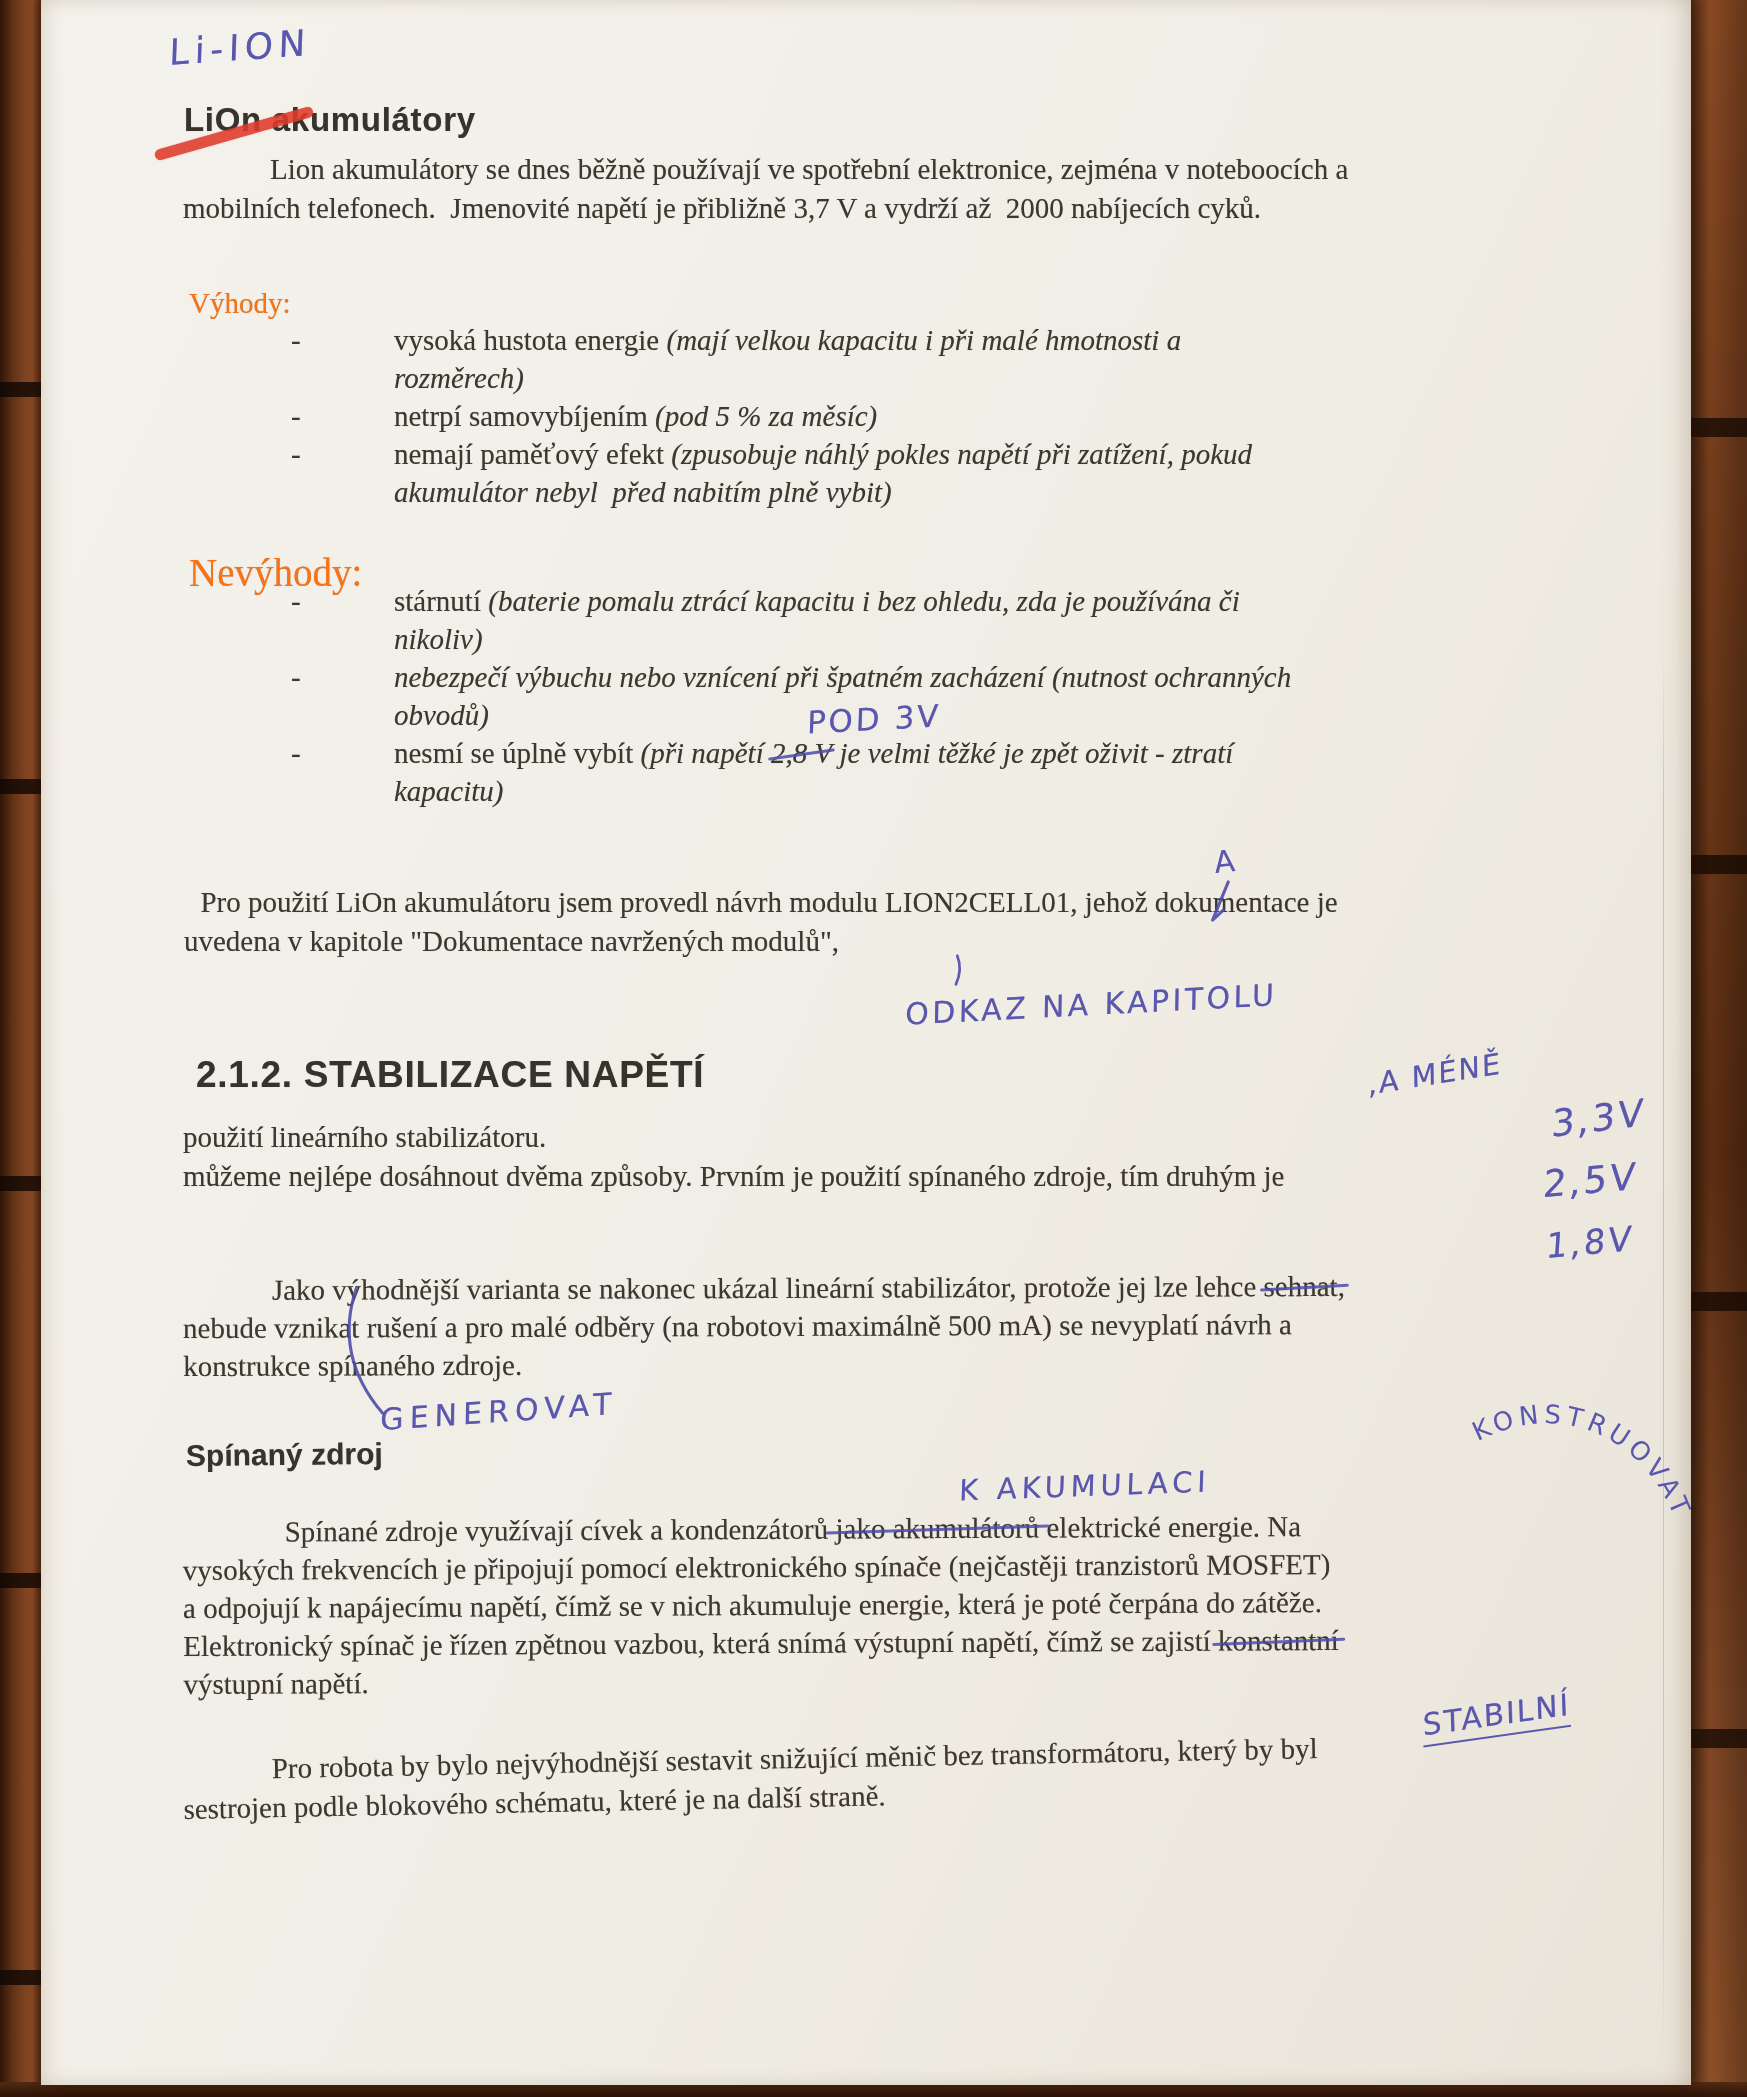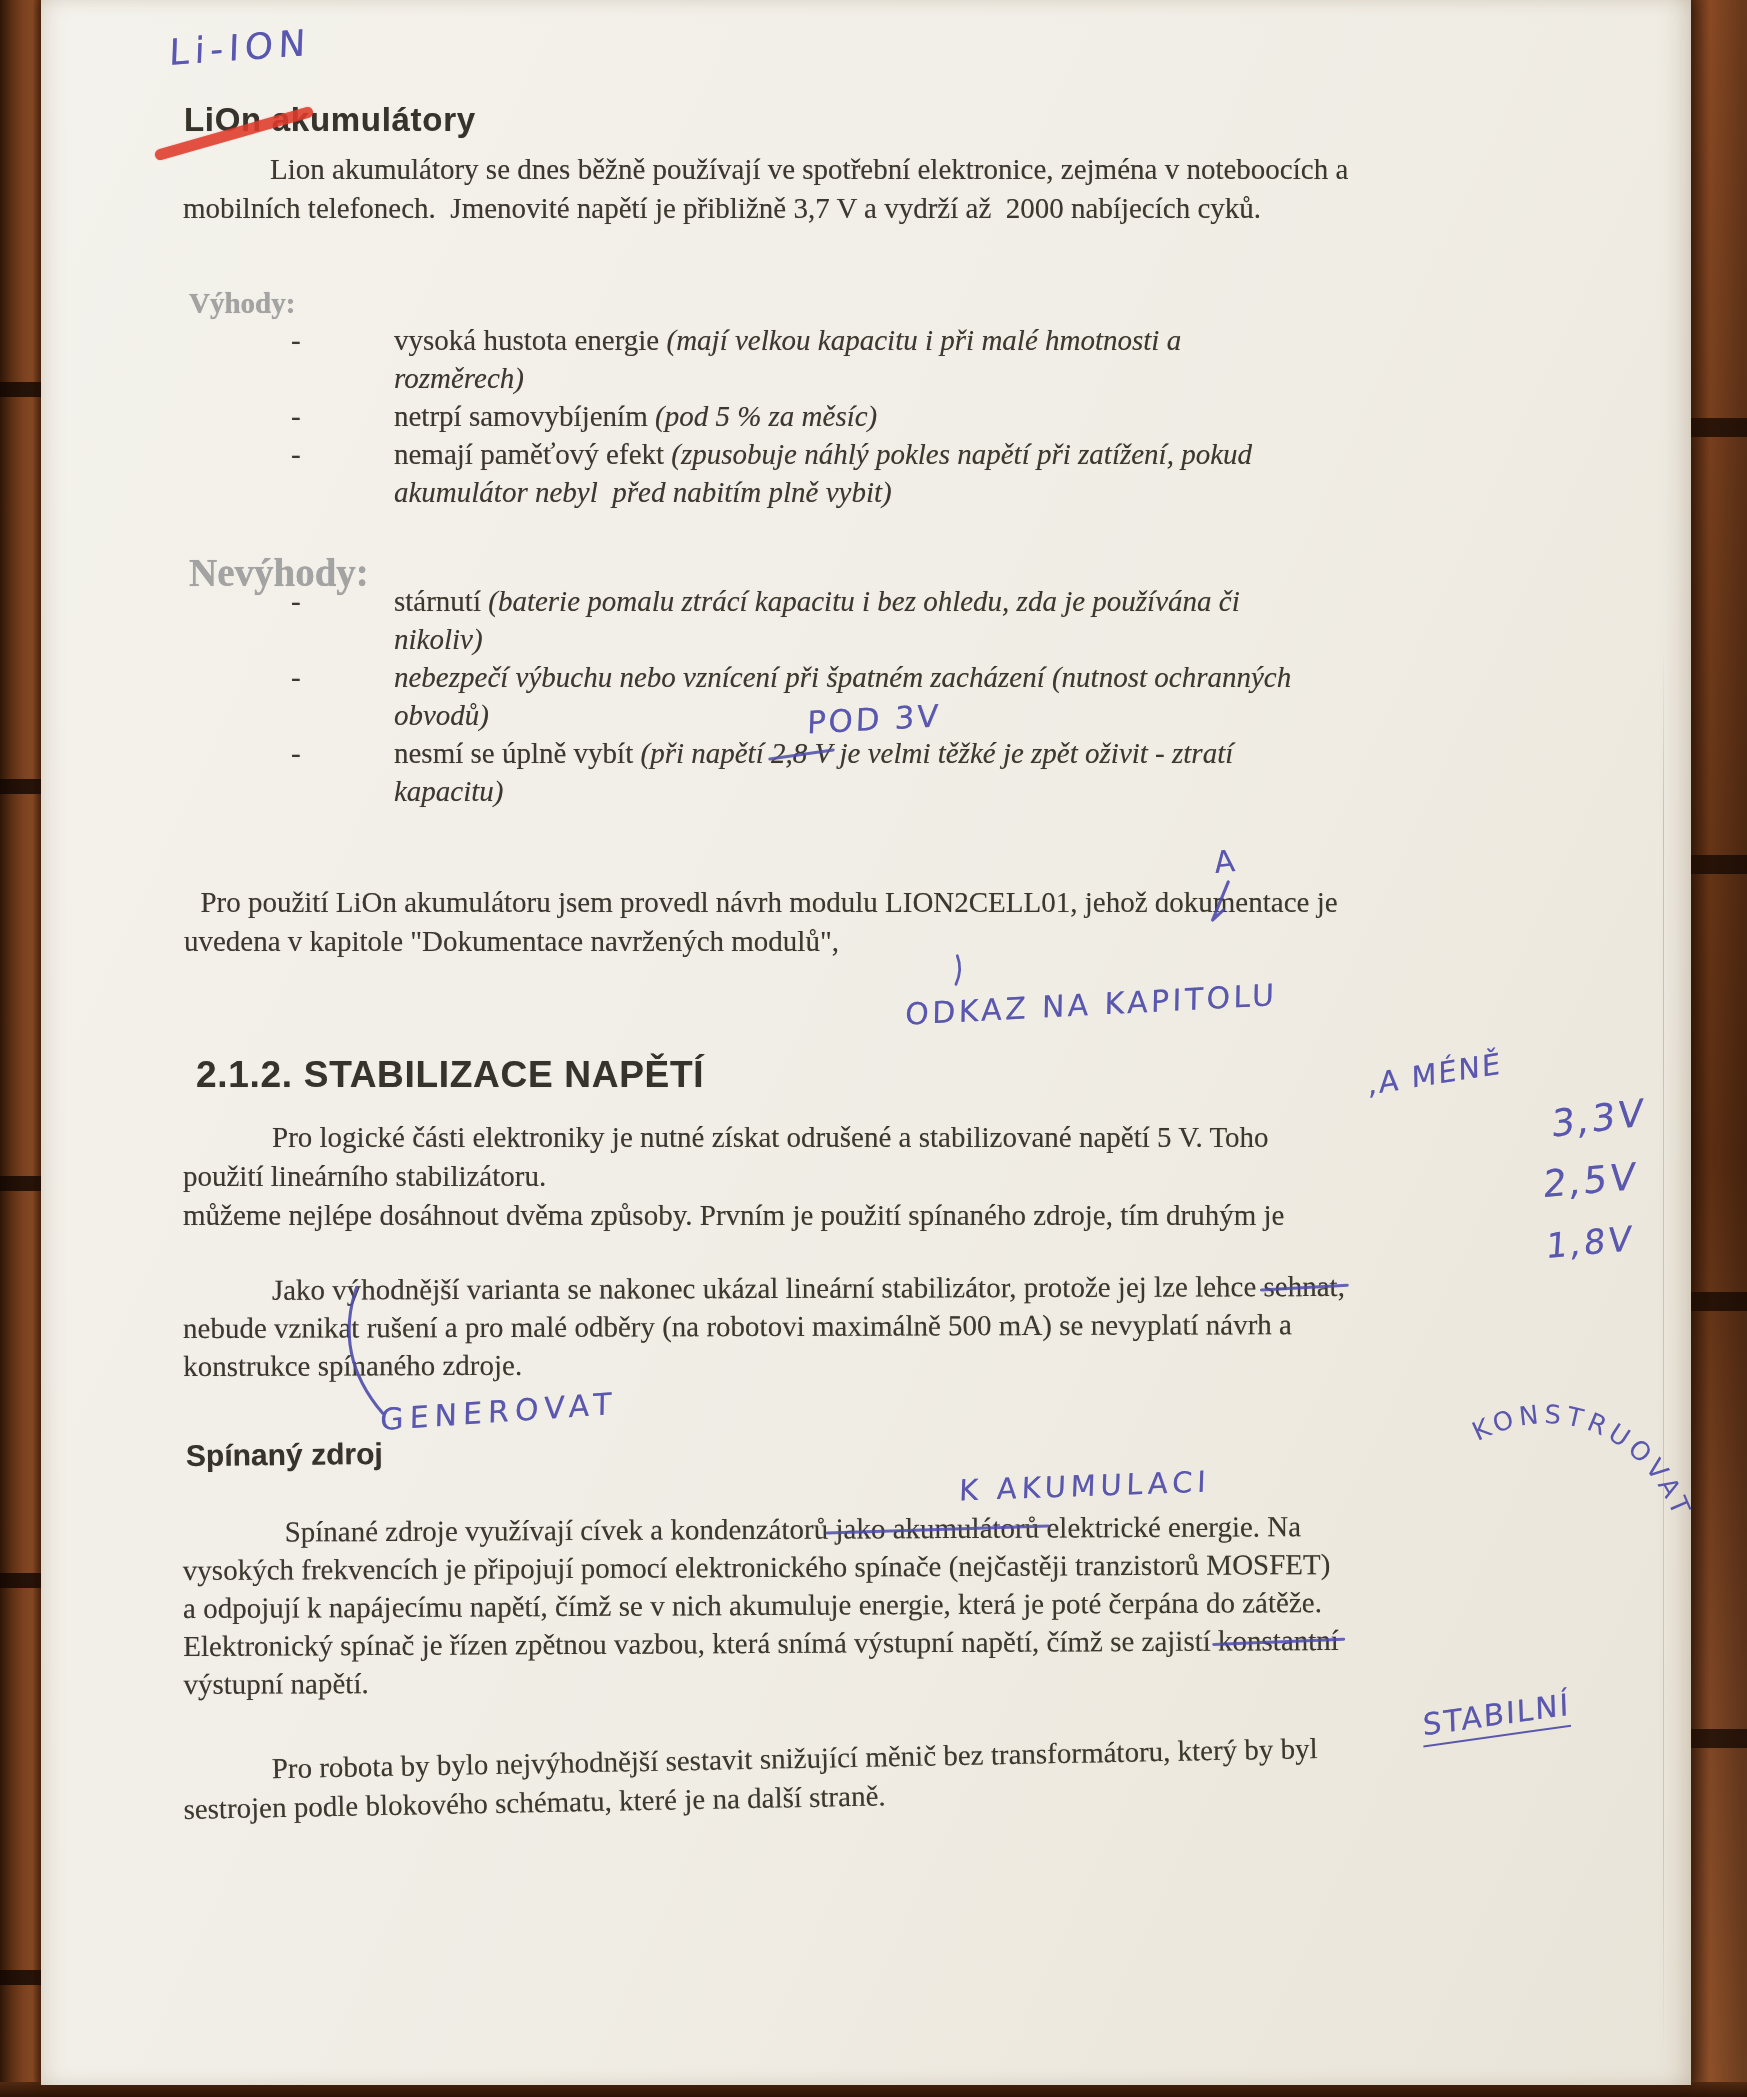--- a/index.html
+++ b/index.html
@@ -30,21 +30,21 @@
     background:linear-gradient(180deg, rgba(140,130,112,0), rgba(140,130,112,.38) 12%, rgba(140,130,112,.3) 85%, rgba(140,130,112,0))}
 
   
   .doc{position:absolute;z-index:3;color:#3c382f;font-size:29px;
        text-shadow:0 0 0.7px rgba(70,60,45,.45)}
   .line{height:38px;line-height:38px;white-space:pre}
   .lh57 .line{height:39px;line-height:39px}
   .lh56 .line{height:38px;line-height:38px}
   .it{font-style:italic}
   .b-sans{font-family:"Liberation Sans",sans-serif;font-weight:700;color:#36332c}
-  .b-serif{font-weight:700;color:#a3a3a3}
+  .b-serif{font-weight:400;color:#f97316}
 
   
   .blist .line{padding-left:103px;position:relative}
   .dash{position:absolute;left:0;top:0;width:27px;font-style:normal}
 
   
   .sk{position:relative}
   .sk::after{content:"";position:absolute;left:-5%;right:-5%;top:50%;height:3.4px;
      background:#4e4bab;border-radius:2.7px;opacity:.85;transform:rotate(var(--ang,-2deg))}
 
@@ -102,21 +102,20 @@
   <div class="line" style="padding-left:16.4px"><span>Pro použití LiOn akumulátoru jsem provedl návrh modulu LION2CELL01</span><span>, jehož dokumentace je</span></div>
   <div class="line">uvedena v kapitole "Dokumentace navržených modulů",</div>
 </div>
 
 <div class="hw" style="left:1214px;top:844px;font-size:30px;transform:rotate(-6deg)">A</div>
 <div class="hw" style="left:905px;top:987px;font-size:30px;letter-spacing:3.4px;transform:rotate(-3deg) skewX(-4deg)">ODKAZ NA KAPITOLU</div>
 
 <div class="doc b-sans" style="left:196px;top:1054px;font-size:37px;letter-spacing:0.7px">2.1.2. STABILIZACE NAPĚTÍ</div>
 
 <div class="doc lh57" style="left:183px;top:1118px">
-  <div class="line" style="padding-left:89px">Pro logické části elektroniky je nutné získat odrušené a stabilizované napětí 5 V. Toho</div>
   <div class="line">použití lineárního stabilizátoru.</div>
   <div class="line">můžeme nejlépe dosáhnout dvěma způsoby. Prvním je použití spínaného zdroje, tím druhým je</div>
 </div>
 
 <div class="hw" style="left:1367px;top:1057px;font-size:29px;letter-spacing:2px;transform:rotate(-9deg) skewX(-8deg)">,A MÉNĚ</div>
 <div class="hw" style="left:1551px;top:1097px;font-size:37px;letter-spacing:2.7px;transform:rotate(-7deg) skewX(-10deg)">3,3V</div>
 <div class="hw" style="left:1543px;top:1159px;font-size:37px;letter-spacing:2.7px;transform:rotate(-5deg) skewX(-9deg)">2,5V</div>
 <div class="hw" style="left:1546px;top:1222px;font-size:34px;letter-spacing:2.7px;transform:rotate(-5deg) skewX(-9deg)">1,8V</div>
 
 <div class="doc" style="left:183px;top:1269px;transform:rotate(-0.2deg)">

